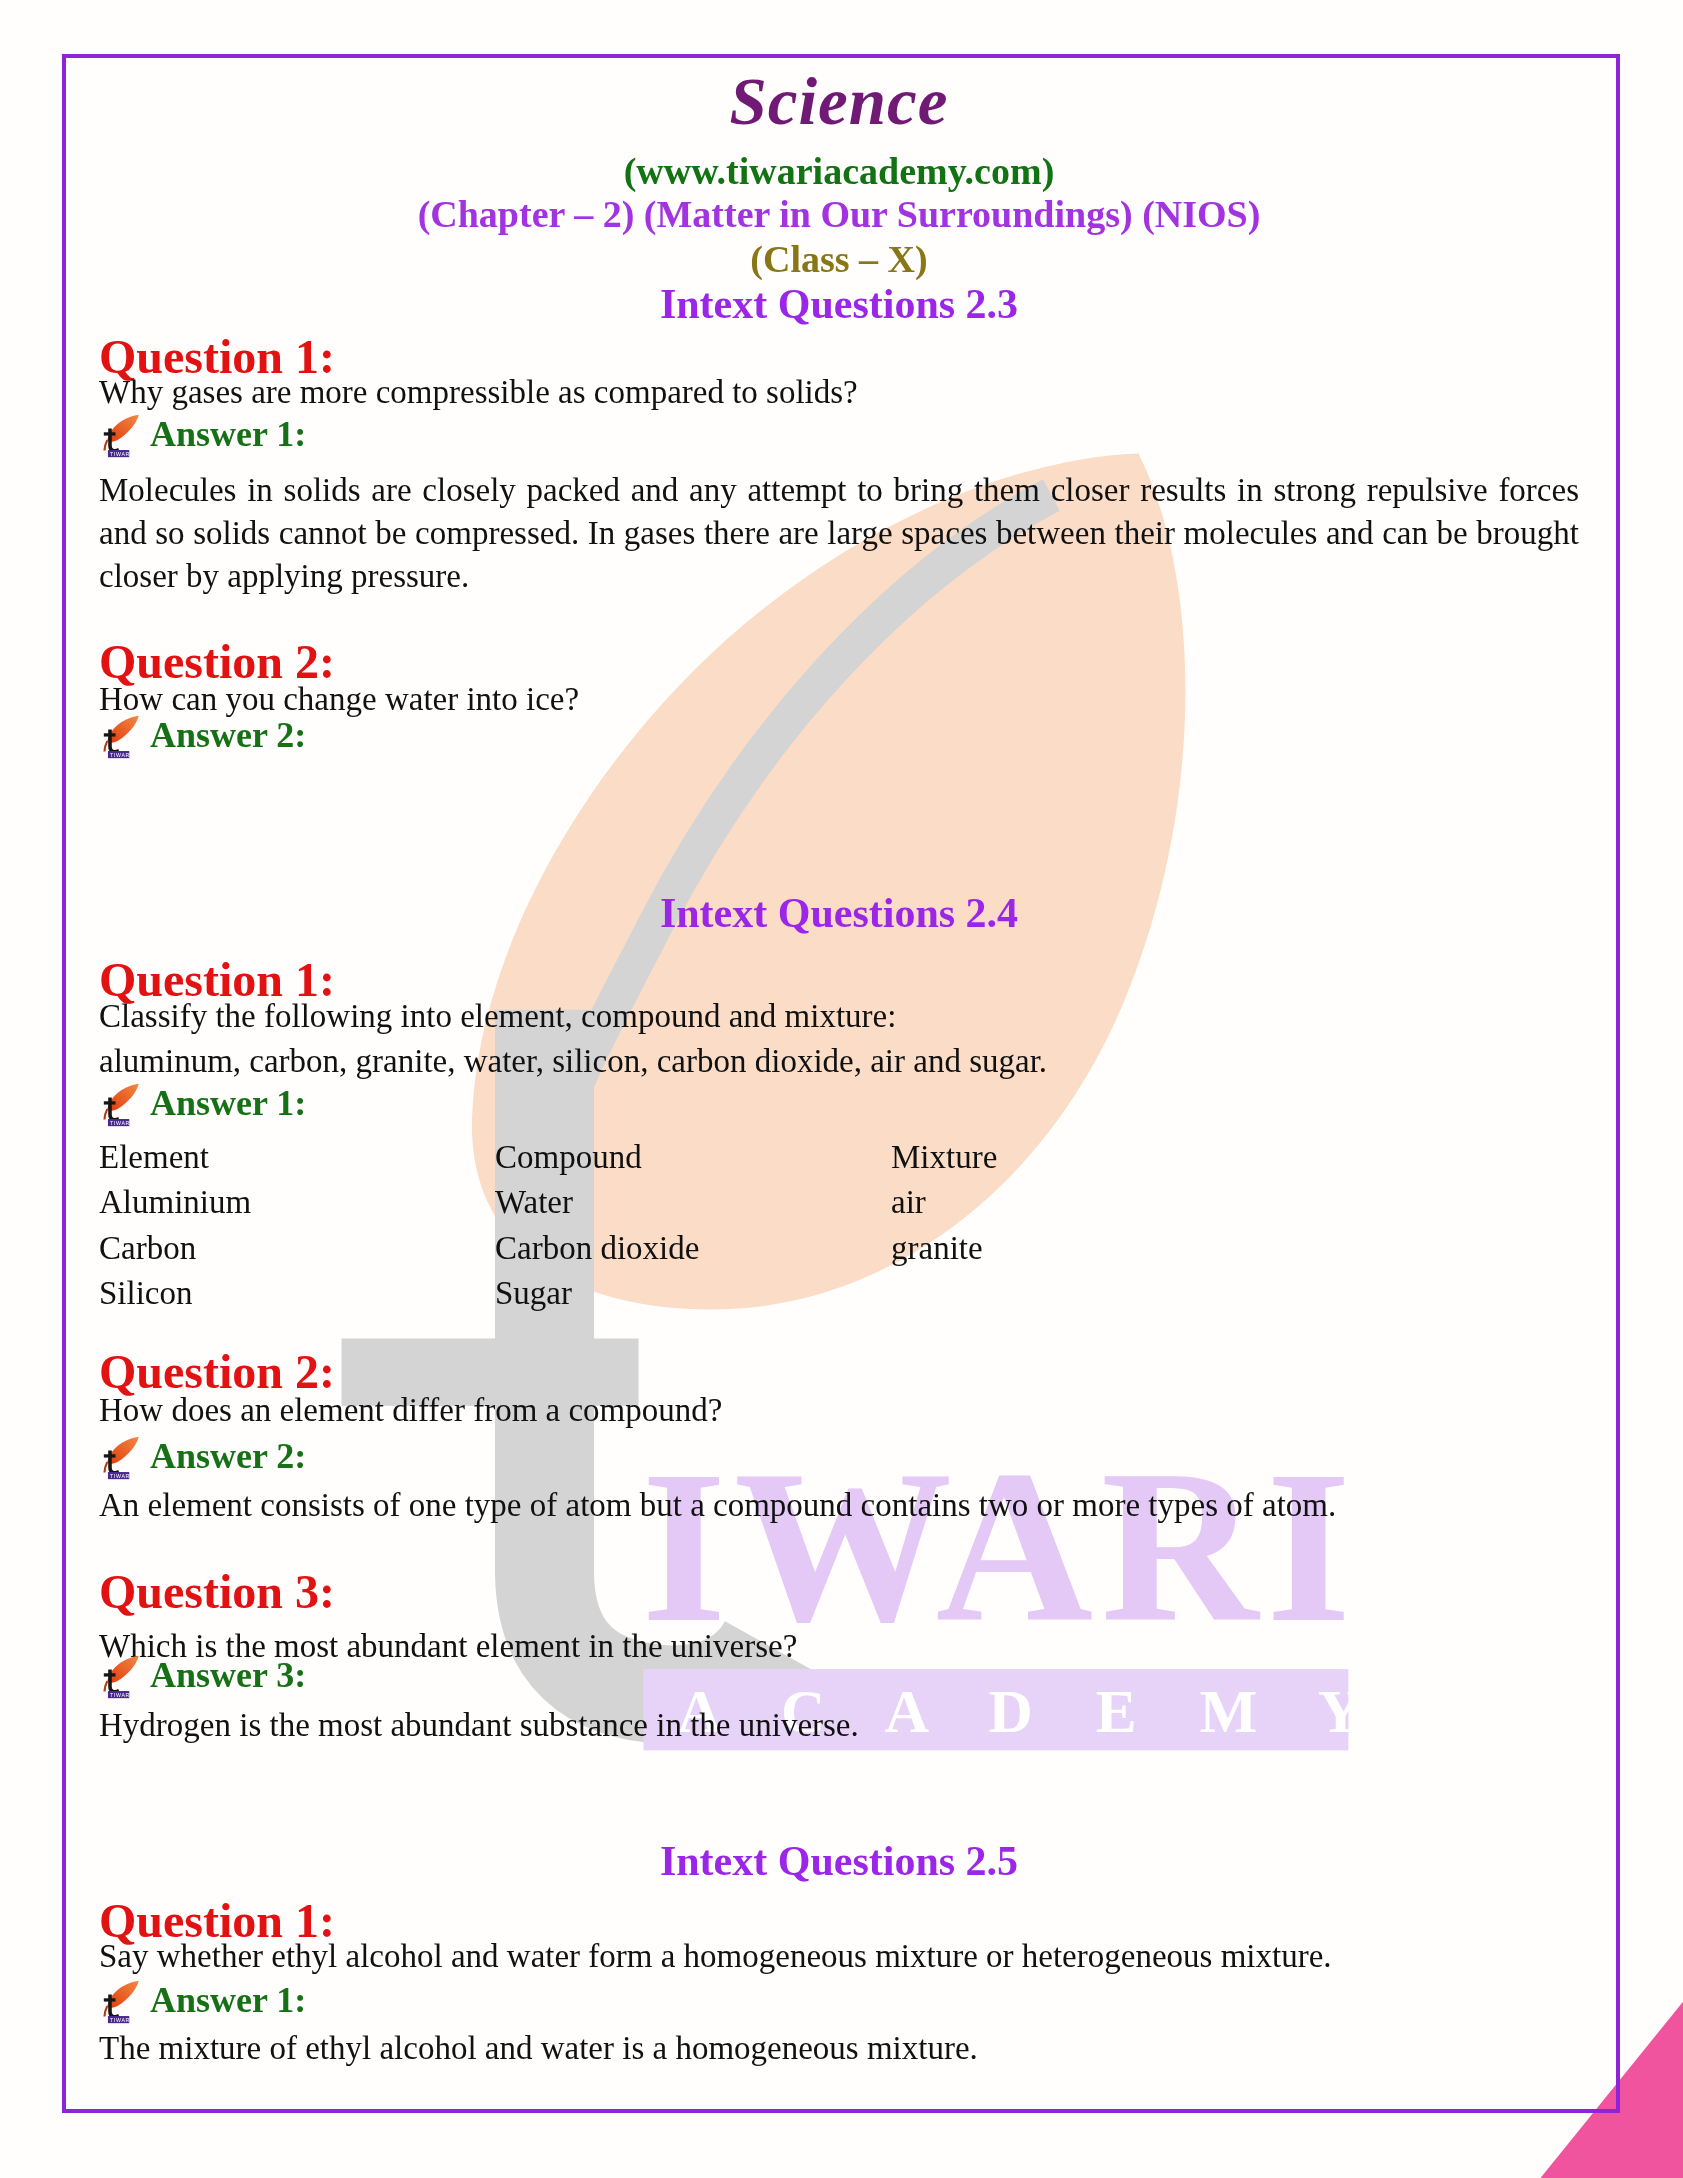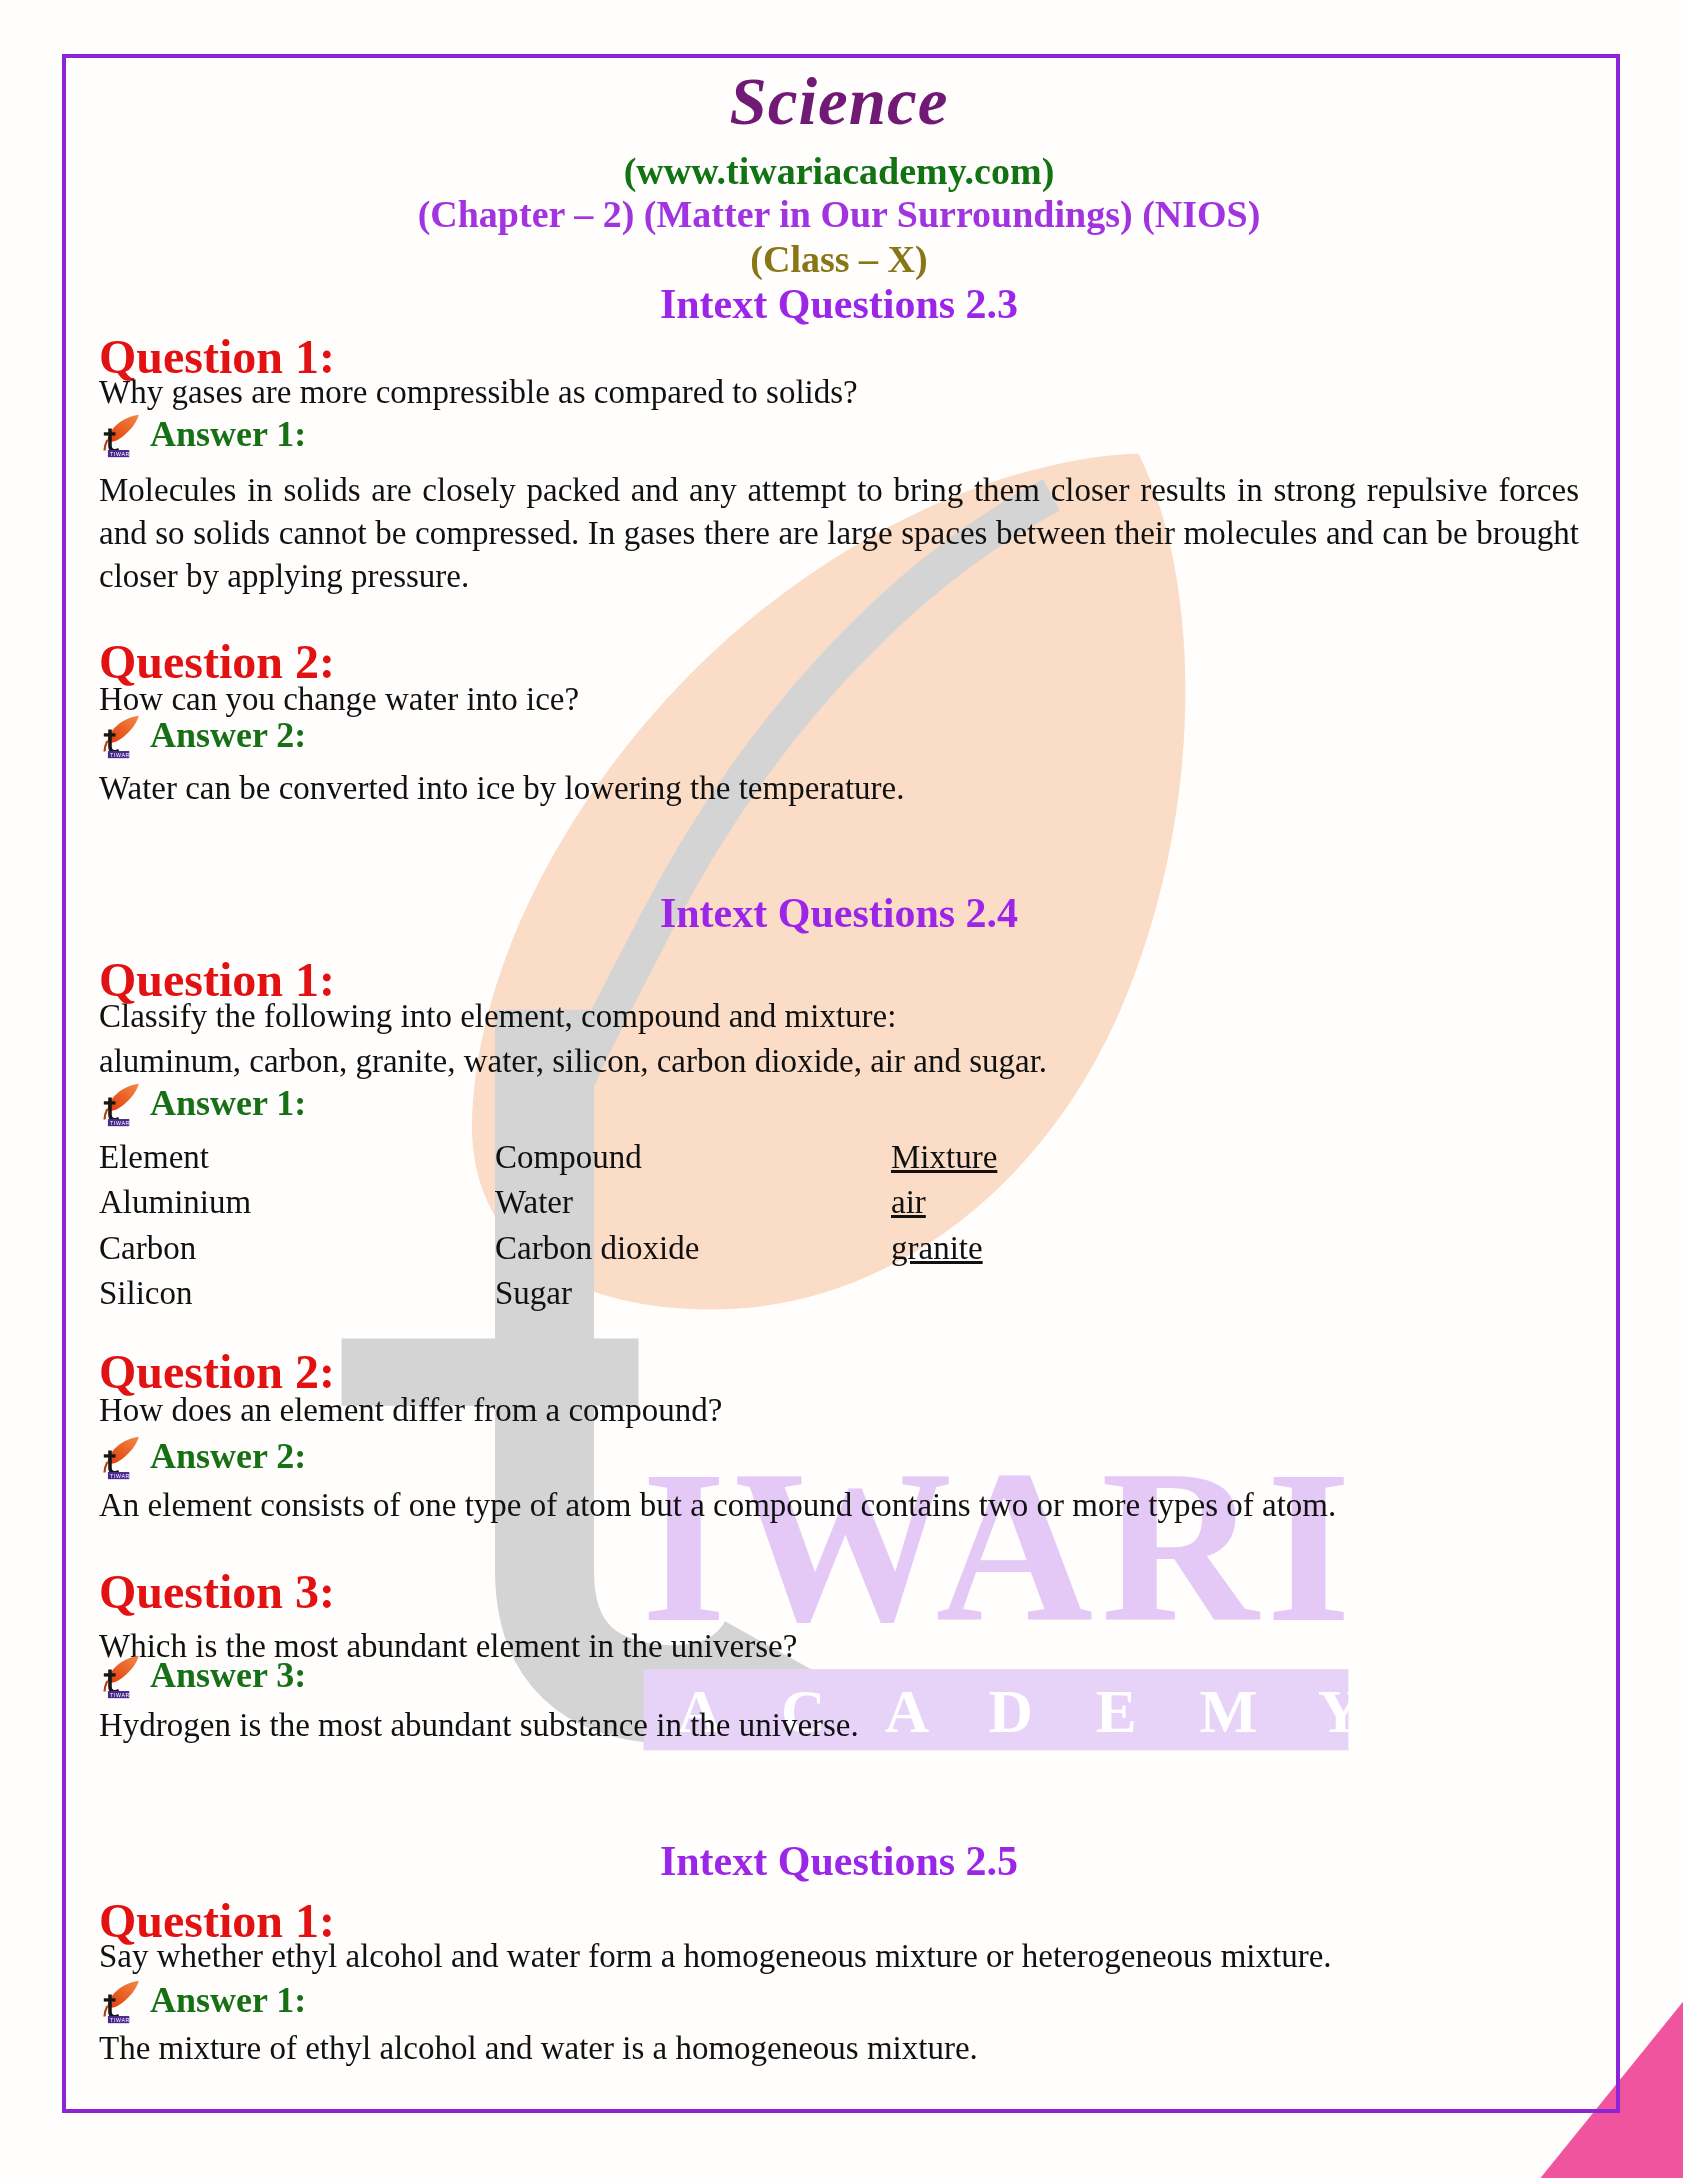--- a/index.html
+++ b/index.html
@@ -17,21 +17,21 @@
   .klass{color:#887617;}
   .h2x{font-size:42px;font-weight:bold;color:#9B26E8;}
   .qlabel{font-size:48px;font-weight:bold;color:#E31212;}
   .alabel{font-size:36px;font-weight:bold;color:#167016;}
   .bodytx{font-size:33px;}
   .just{text-align:justify;line-height:43px;}
   .ansrow{display:flex;align-items:center;gap:7px;}
   .ansicon{width:44px;height:48px;flex:0 0 auto;margin-bottom:-4px;}
   .ansicon svg{display:block;}
   .tcell{position:absolute;top:0;font-size:33px;white-space:nowrap;}
-  .c1{left:0;}  .c2{left:396px;}  .c3{left:792px;text-decoration:underline;}
+  .c1{left:0;}  .c2{left:396px;}  .c3{left:792px;}
 </style>
 </head>
 <body>
 
 <div class="page">
 
   <svg class="wm" viewBox="0 0 1700 2200" xmlns="http://www.w3.org/2000/svg">
     <path d="M 1150 458 C 1030 462 870 525 735 645
              C 595 770 485 955 477 1125
              C 470 1262 582 1330 742 1322
@@ -92,21 +92,20 @@
     <path d="M29 1.5 C19 3 9 9 6 20 C7.5 21.6 11 21.6 14 19.6 C21 15 27 8.5 29 1.5 Z" fill="url(#lg)"></path>
     <path d="M6 20 C4.5 23 4 25 4 27.5" stroke="#b33c10" stroke-width="1.6" fill="none"></path>
     <path d="M8 11.5 L8 24 C8 27.5 11 28.6 14.5 27" stroke="#161616" stroke-width="2.6" fill="none"></path>
     <path d="M3.5 15.5 L12 15.5" stroke="#161616" stroke-width="2.4"></path>
     <rect x="6.5" y="27.2" width="15.5" height="5.2" fill="#4b2a8e"></rect>
     <text x="8" y="31.4" font-size="3.8" fill="#ffffff" font-family="Liberation Sans, sans-serif" letter-spacing="0.5">TIWARI</text>
   </svg>
 </span>
     <span class="alabel">Answer 2:</span>
   </div>
-  <div class="blk bodytx" style="top:770px">Water can be converted into ice by lowering the temperature.</div>
 
   <div class="blk ctr h2x" style="top:889px">Intext Questions 2.4</div>
 
   <div class="blk qlabel" style="top:952px">Question 1:</div>
   <div class="blk bodytx" style="top:998px">Classify the following into element, compound and mixture:</div>
   <div class="blk bodytx" style="top:1043px">aluminum, carbon, granite, water, silicon, carbon dioxide, air and sugar.</div>
   <div class="blk ansrow" style="top:1081px">
     <span class="ansicon">
   <svg width="44" height="48" viewBox="0 0 32 34" xmlns="http://www.w3.org/2000/svg">
     <defs>

